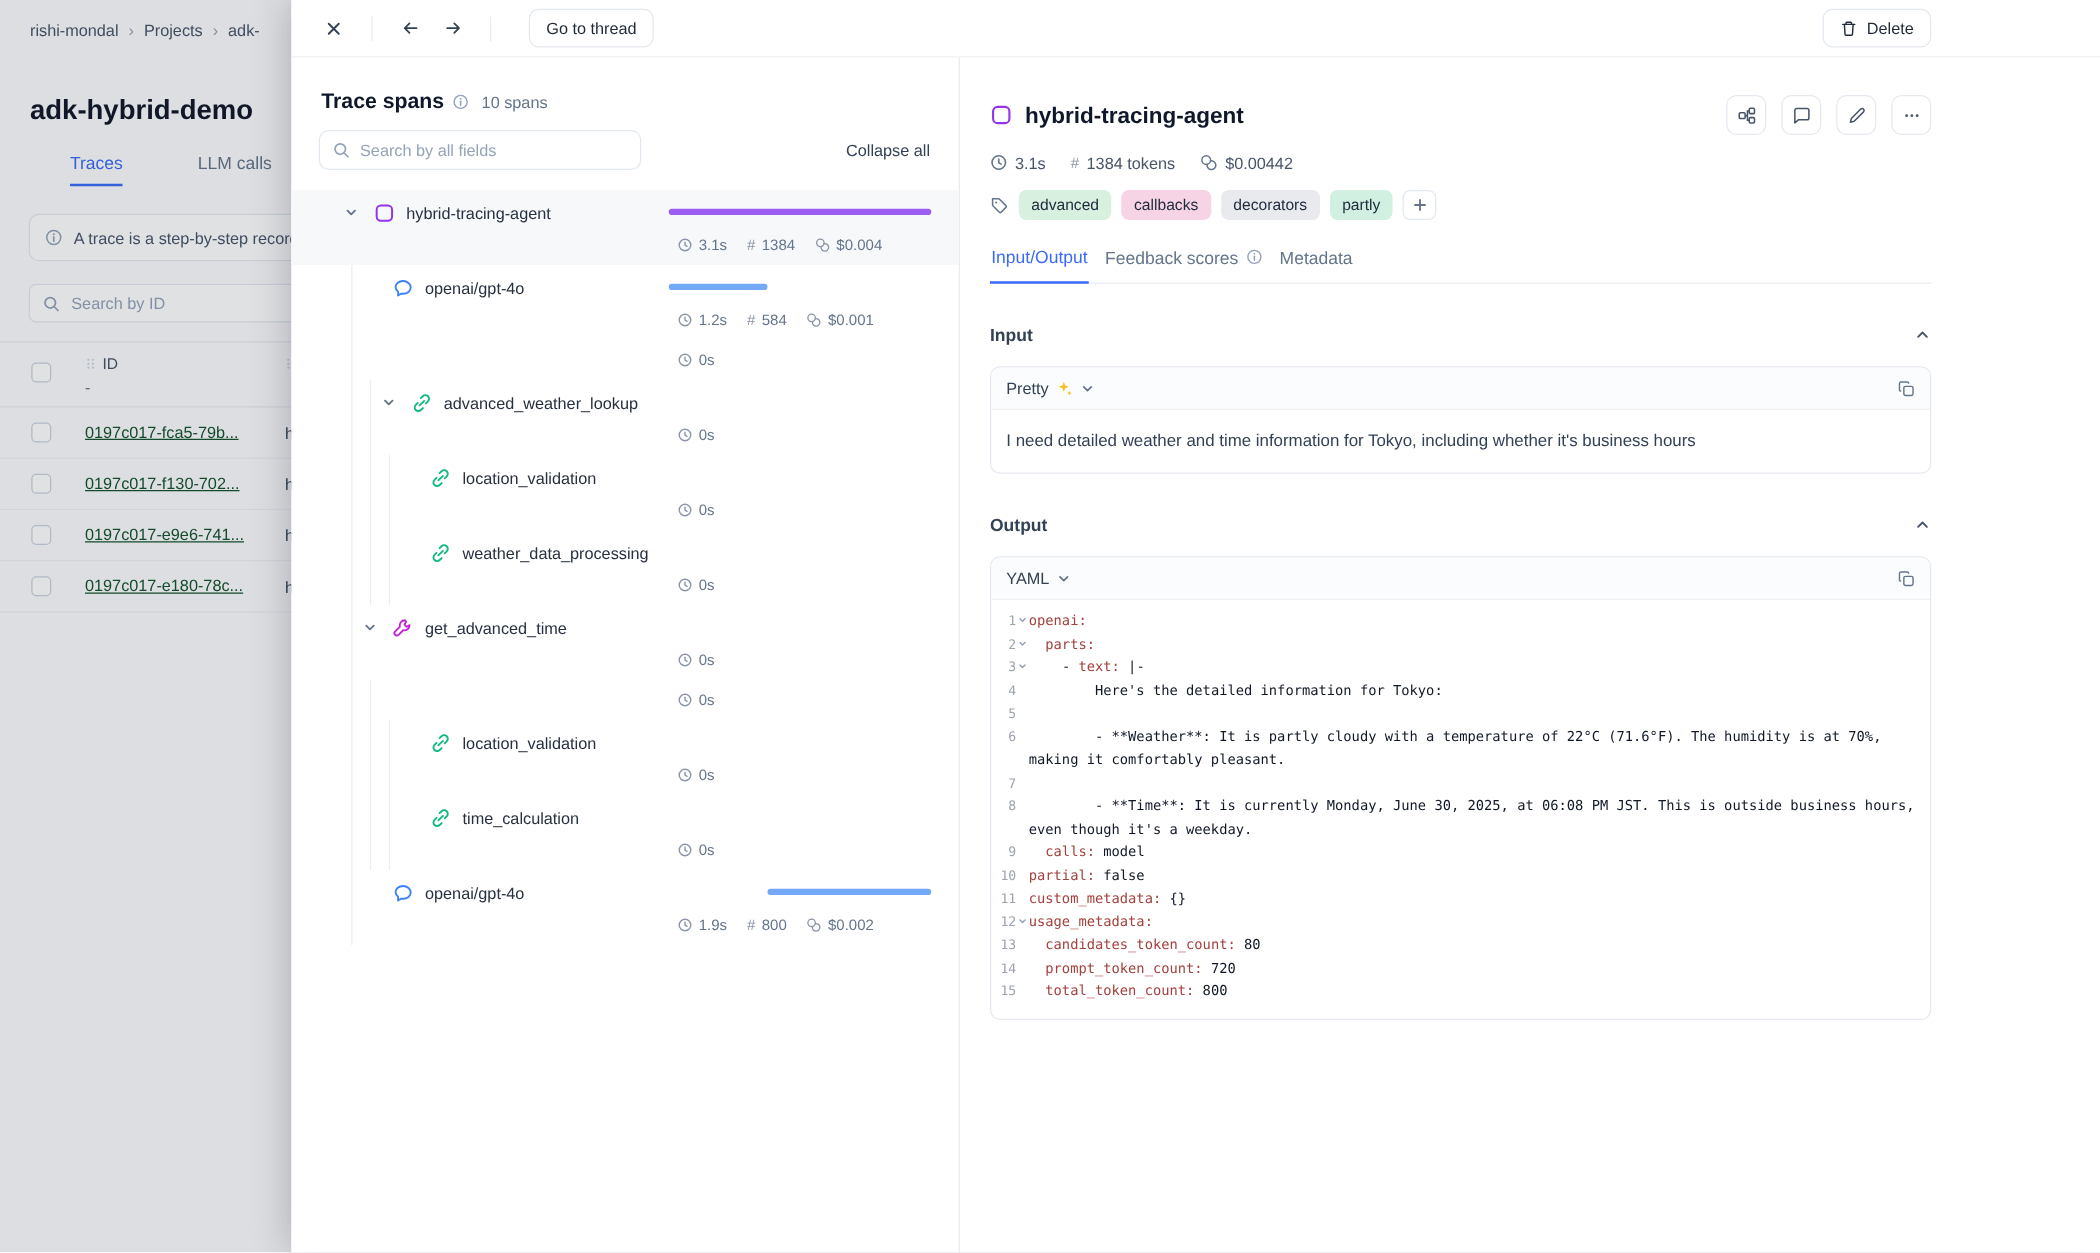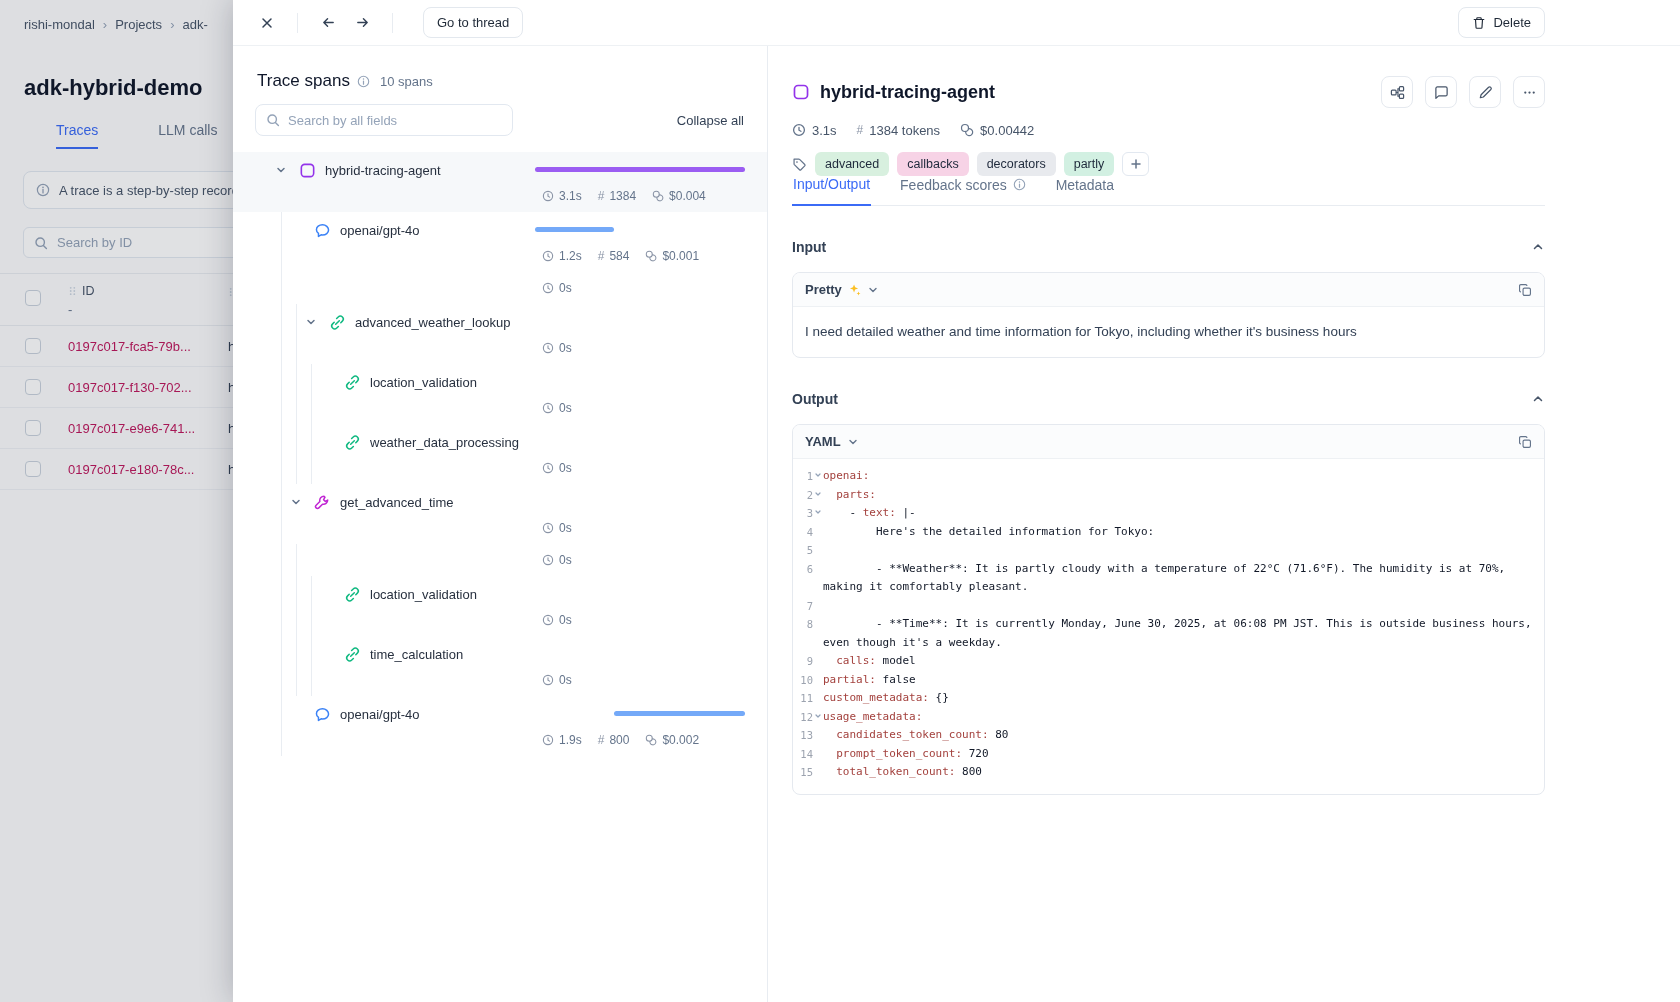--- a/index.html
+++ b/index.html
@@ -30,21 +30,21 @@
   .cbx { width:16px; height:16px; border:1.5px solid #c9d2dd; border-radius:4px; background:#fff; display:inline-block; flex:0 0 auto; }
   .bg-thead { display:flex; align-items:flex-start; border-top:1px solid #e8ecf1; border-bottom:1px solid #e8ecf1;
               padding:10px 0 8px 25px; background:#fcfcfd; }
   .bg-thead .cbx { margin-top:6px; }
   .bg-hcol { margin-left:27px; width:160px; }
   .bg-hmain { display:flex; align-items:center; gap:5px; font-size:12.5px; font-weight:500; color:#475569; }
   .bg-hsub { margin-top:4px; font-size:13px; color:#64748b; }
   .bg-hcol2 { margin-left:0; }
   .bg-row { display:flex; align-items:center; height:41px; border-bottom:1px solid #eef1f5; padding-left:25px; }
   .bg-row .id-cell { margin-left:27px; width:160px; white-space:nowrap; overflow:hidden; }
-  .bg-row .id-cell a { color:#be185d; font-size:13px; }
+  .bg-row .id-cell a { color:#14532d; font-size:13px; text-decoration:underline; }
   .bg-row .next-frag { font-size:13px; color:#334155; white-space:nowrap; }
 
   .overlay { position:absolute; inset:0; background:rgba(15,23,42,.13); z-index:1; }
 
   
   .modal { position:absolute; top:0; left:233px; right:0; bottom:0; background:#fff; z-index:2;
            box-shadow:0 0 30px rgba(15,23,42,.25); display:flex; flex-direction:column; }
   .toolbar { flex:0 0 46px; display:flex; align-items:center; padding:0 135px 0 20px; gap:6px;
              border-bottom:1px solid #eef1f4; }
   .icon-btn { width:28px; height:28px; display:flex; align-items:center; justify-content:center;
@@ -52,21 +52,21 @@
   .tb-sep { width:1px; height:20px; background:#e8ecf1; margin:0 10px; }
   .btn { display:flex; align-items:center; gap:7px; height:31px; padding:0 13px; border:1px solid #e3e8ee;
          border-radius:8px; background:#fff; font-size:13px; font-weight:500; color:#1f2937; white-space:nowrap; }
   .spacer { flex:1; }
 
   .modal-body { flex:1; display:flex; min-height:0; }
 
   
   .spans-panel { flex:0 0 535px; width:535px; border-right:1px solid #e8ecf1; padding-top:24px; overflow:hidden; }
   .spans-head { display:flex; align-items:center; gap:7px; padding:0 23px 0 24px; height:22px; }
-  .spans-title { font-size:17px; font-weight:400; color:#0f172a; }
+  .spans-title { font-size:17px; font-weight:700; color:#0f172a; }
   .spans-head .ic { color:#94a3b8; }
   .spans-count { font-size:13px; color:#64748b; margin-left:3px; }
   .spans-controls { display:flex; align-items:center; justify-content:space-between; margin-top:12px; height:32px;
                     padding:0 23px 0 22px; }
   .spans-search { display:flex; align-items:center; gap:8px; width:258px; height:32px; border:1px solid #e2e8f0;
                   border-radius:8px; padding:0 10px; font-size:13px; background:#fff; }
   .spans-search .ic { color:#94a3b8; }
   .collapse-all { font-size:13px; font-weight:500; color:#334155; }
   .span-tree { margin-top:16px; }
   .span-block { position:relative; padding:4px 0; }
@@ -94,31 +94,31 @@
   .d-action { width:32px; height:32px; border:1px solid #e5e9ef; border-radius:8px; display:flex;
               align-items:center; justify-content:center; color:#475569; background:#fff; }
   .d-stats { display:flex; gap:20px; margin-top:13px; font-size:13px; color:#475569; align-items:center; height:18px; }
   .d-stat { display:flex; align-items:center; gap:6px; }
   .d-stat .ic { color:#64748b; }
   .d-tags { display:flex; gap:8px; margin-top:13px; align-items:center; height:24px; color:#64748b; }
   .tag-pill { height:24px; display:inline-flex; align-items:center; padding:0 10px; border-radius:6px;
               font-size:12.5px; font-weight:500; color:#1e293b; }
   .tag-add { width:27px; height:24px; border:1px solid #e2e8f0; border-radius:6px; display:flex;
              align-items:center; justify-content:center; color:#64748b; background:#fff; }
-  .d-tabs { display:flex; gap:28px; border-bottom:1px solid #e8ecf1; font-size:14px; color:#64748b; }
+  .d-tabs { display:flex; gap:12px; margin-top:21px; border-bottom:1px solid #e8ecf1; font-size:14px; color:#64748b; }
   .d-tab { padding:0 1px 12px; display:flex; gap:6px; align-items:center; white-space:nowrap; }
   .d-tab .ic { color:#94a3b8; }
   .d-tab.active { color:#3b6bf6; font-weight:500; border-bottom:2px solid #3b6bf6; margin-bottom:-1px; }
   .sec-head { display:flex; align-items:center; justify-content:space-between; margin-top:31px; height:20px; }
   .sec-title { font-size:14px; font-weight:700; color:#334155; }
   .sec-chev { color:#475569; display:flex; }
   .card { margin-top:15px; border:1px solid #e5e9ef; border-radius:8px; overflow:hidden; background:#fff; }
   .card-head { height:34px; display:flex; align-items:center; justify-content:space-between; padding:0 12px;
                background:#fbfcfd; border-bottom:1px solid #eef1f4; }
-  .fmt { display:flex; align-items:center; gap:6px; font-size:13px; font-weight:700; color:#334155; }
+  .fmt { display:flex; align-items:center; gap:6px; font-size:13px; font-weight:400; color:#334155; }
   .fmt .ic { color:#64748b; }
   .copy-btn { color:#64748b; display:flex; }
   .card-body { padding:15px 12px 16px; font-size:13.5px; color:#334155; line-height:19px; }
 
   .code { padding:8px 4px 12px; font-family:"DejaVu Sans Mono","Liberation Mono",monospace; font-size:11px;
           line-height:18.5px; color:#111827; }
   .cl { display:flex; }
   .cl .ln { flex:0 0 16px; text-align:right; color:#9ca3af; font-size:10.5px; line-height:18.5px; }
   .cl .fold { flex:0 0 10px; color:#94a3b8; display:flex; justify-content:center; align-items:flex-start; padding-top:4px; }
   .cl .ct { flex:1; white-space:pre-wrap; min-height:18.5px; }

